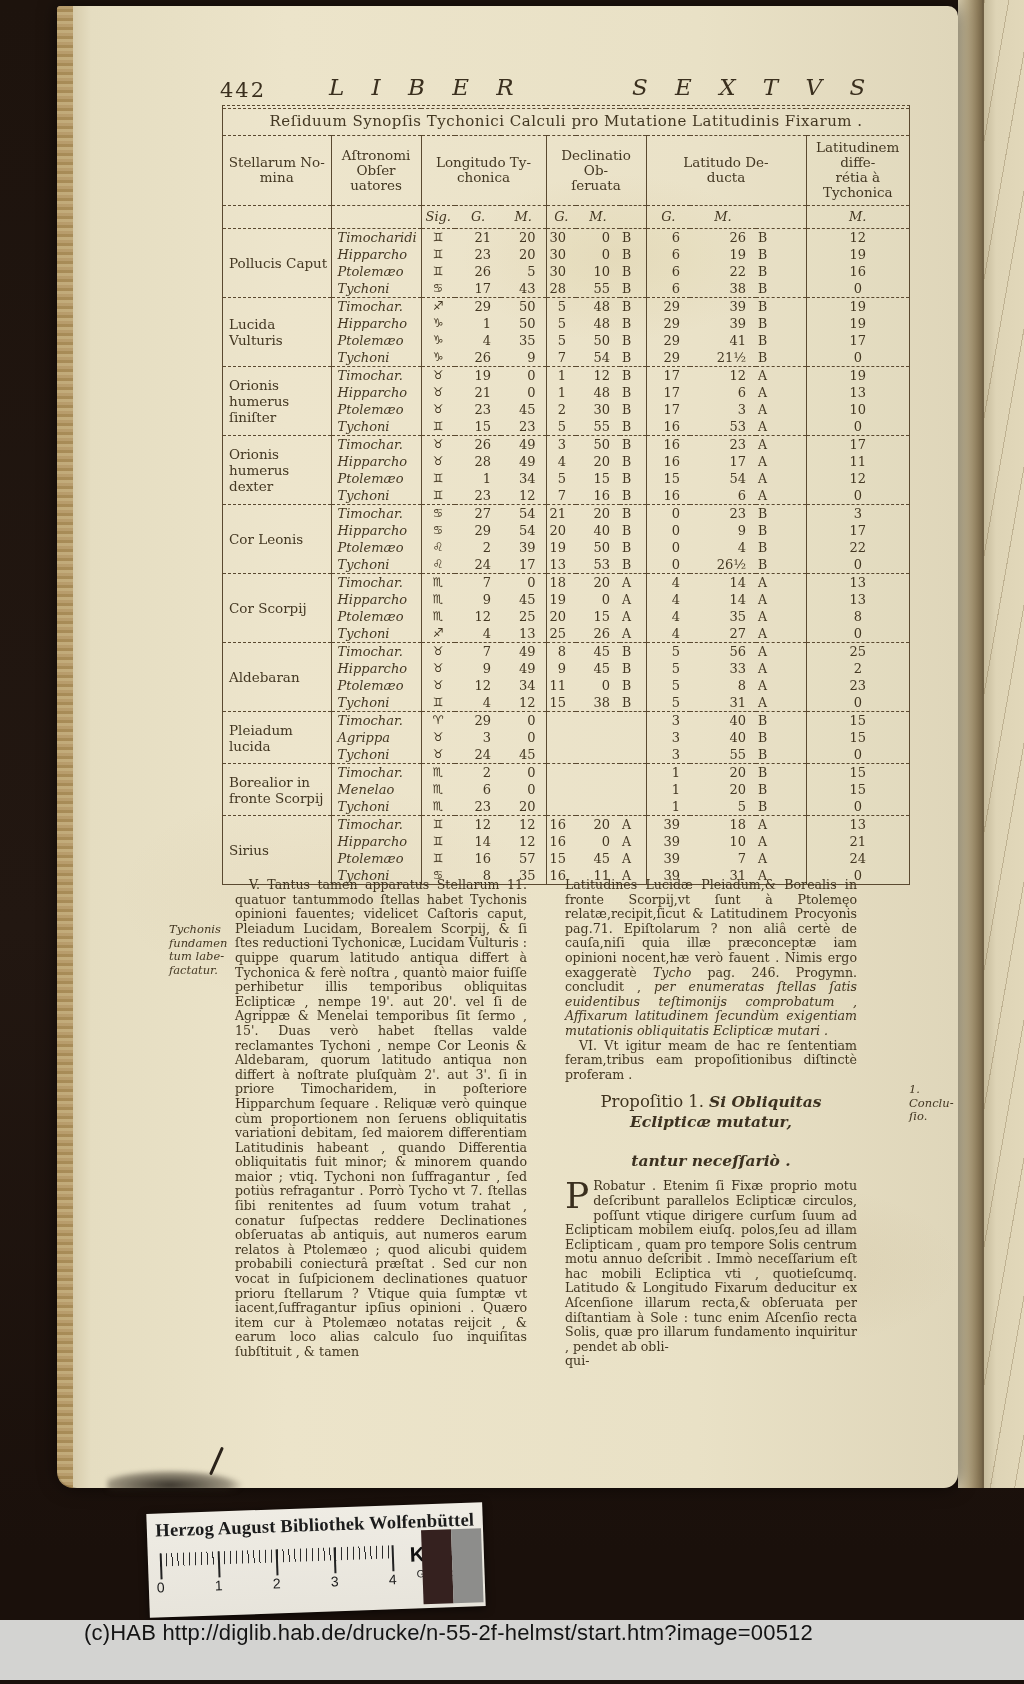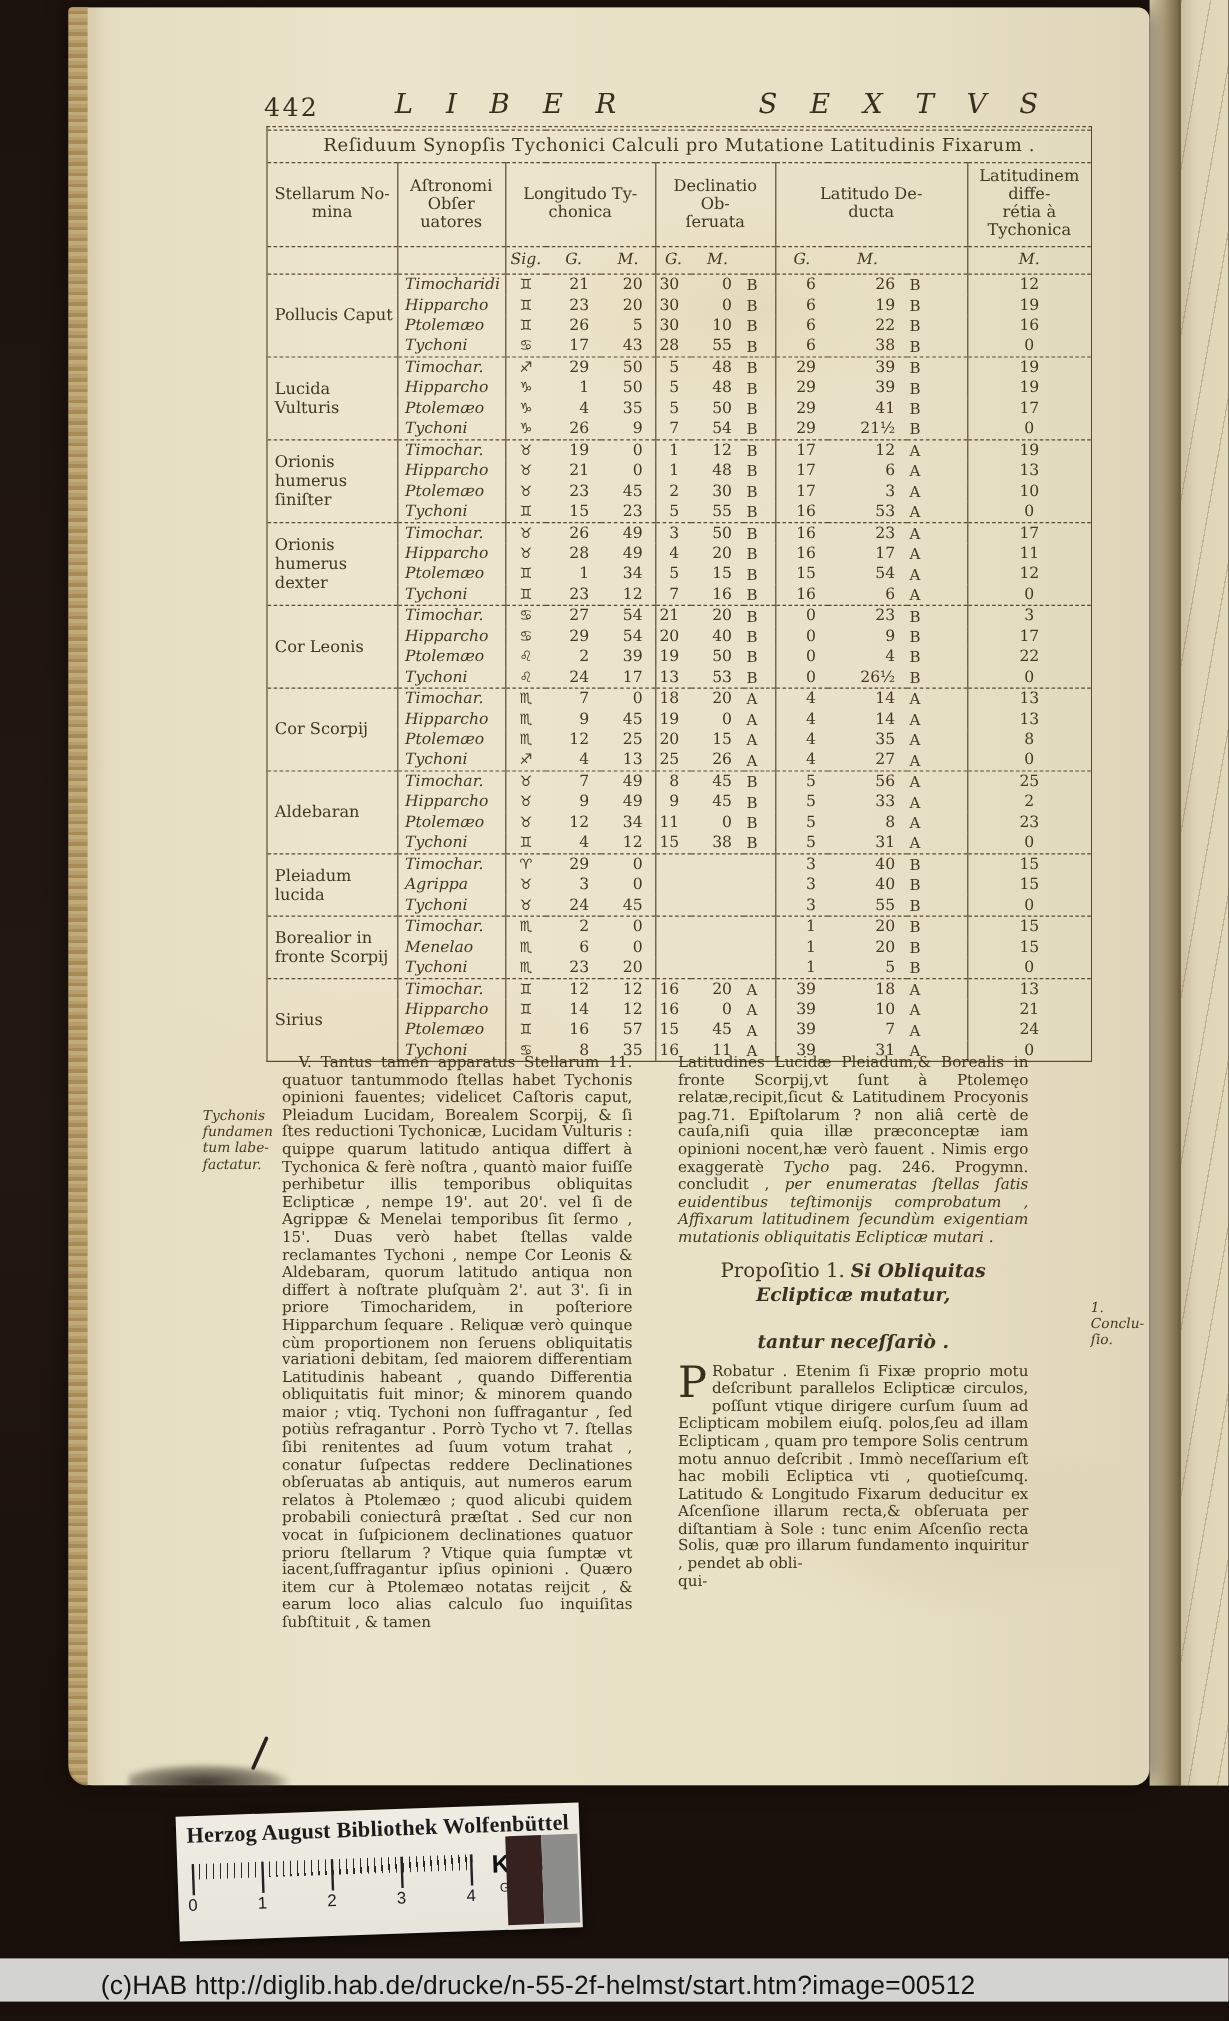--- a/index.html
+++ b/index.html
@@ -100,22 +100,22 @@
   .ruler .num{position:absolute;top:26px;font-family:"Liberation Sans",sans-serif;font-size:14px;color:#1c1c1c;}
   .kodak{position:absolute;left:258px;top:38px;text-align:center;width:72px;}
   .kodak .brand{font-family:"Liberation Sans",sans-serif;font-weight:bold;font-size:21px;color:#111;}
   .kodak .sub{font-family:"Liberation Sans",sans-serif;font-size:10.5px;color:#222;margin-top:1px;}
   .patches{position:absolute;right:2px;top:26px;height:74px;display:flex;}
   .patch{width:30px;height:74px;}
   .patch.dark{background:#35211f;}
   .patch.gray{background:#8d8d8b;}
   
   .footer-strip{
-    position:absolute;left:0;bottom:16px;width:1024px;height:36px;background:#d3d3d1;
-    display:flex;align-items:flex-end;
+    position:absolute;left:0;bottom:4px;width:1024px;height:60px;background:#d3d3d1;
+    display:flex;align-items:flex-start;
   }
   .footer-strip .caption{
     font-family:"Liberation Sans",sans-serif;font-size:22px;color:#141414;padding-left:84px;letter-spacing:.2px;
   }
 </style>
 </head>
 <body>
 
 <div class="photo">
 
@@ -712,20 +712,21 @@
         <div>1. Conclu-</div>
         <div>ſio.</div>
       </div>
 
     <div class="col col-left">
       <p class="para-v" style="margin:0">V.  Tantus tamen apparatus Stellarum 11. quatuor tantummodo ſtellas habet Tychonis opinioni fauentes; videlicet Caſtoris caput, Pleiadum Lucidam, Borealem Scorpij, &amp; ſi ſtes reductioni Tychonicæ, Lucidam Vulturis :  quippe quarum latitudo antiqua differt à Tychonica &amp; ferè noſtra , quantò maior fuiſſe perhibetur illis temporibus obliquitas Eclipticæ , nempe 19'. aut 20'. vel ſi de Agrippæ &amp; Menelai temporibus ſit ſermo , 15'.  Duas verò habet ſtellas valde reclamantes Tychoni , nempe Cor Leonis &amp; Aldebaram, quorum latitudo antiqua non differt à noſtrate pluſquàm 2'. aut 3'. ſi in priore Timocharidem, in poſteriore Hipparchum ſequare .  Reliquæ verò quinque cùm proportionem non ſeruens obliquitatis variationi  debitam, ſed maiorem differentiam Latitudinis habeant ,  quando Differentia  obliquitatis fuit minor; &amp; minorem quando maior ; vtiq. Tychoni non ſuffragantur ,  ſed potiùs refragantur .  Porrò Tycho vt 7. ſtellas ſibi renitentes ad ſuum votum trahat ,  conatur ſuſpectas reddere Declinationes obſeruatas ab antiquis, aut numeros earum relatos à Ptolemæo ;  quod alicubi quidem probabili coniecturâ præſtat .  Sed cur non vocat in ſuſpicionem  declinationes quatuor prioru ſtellarum ?  Vtique quia ſumptæ vt iacent,ſuffragantur ipſius opinioni .  Quæro item cur à Ptolemæo notatas reijcit ,  &amp; earum loco alias calculo ſuo inquiſitas ſubſtituit , &amp; tamen</p>
     </div>
 
     <div class="col col-right">
       <p style="margin:0"><span>Latitudines Lucidæ Pleiadum,&amp; Borealis in fronte Scorpij,vt ſunt à Ptolemęo relatæ,recipit,ſicut &amp; Latitudinem Procyonis pag.71. Epiſtolarum ?  non aliâ certè de cauſa,niſi quia illæ præconceptæ iam opinioni nocent,hæ verò fauent .  Nimis ergo exaggeratè </span><span class="italic">Tycho</span><span> pag. 246.  Progymn. concludit , </span><span class="italic">per enumeratas ſtellas ſatis euidentibus teſtimonijs comprobatum ,  Affixarum latitudinem ſecundùm exigentiam mutationis obliquitatis Eclipticæ mutari .</span></p>
+      <p style="margin:0;text-indent:14px">VI. Vt igitur meam de hac re ſententiam feram,tribus eam propoſitionibus diſtinctè proferam .</p>
       <div class="prop-head">
         <span class="lbl">Propoſitio 1.</span>
         <span class="it">Si Obliquitas Eclipticæ mutatur,</span><br>
         <br>
         <span class="it">tantur neceſſariò .</span>
       </div>
       <p style="margin:0"><span class="dropcap">P</span><span>Robatur .  Etenim ſi Fixæ  proprio  motu deſcribunt parallelos Eclipticæ circulos, poſſunt vtique dirigere curſum ſuum ad Eclipticam mobilem eiuſq. polos,ſeu ad illam Eclipticam ,  quam pro tempore Solis centrum motu annuo deſcribit .  Immò neceſſarium eſt hac mobili Ecliptica vti , quotieſcumq. Latitudo &amp; Longitudo Fixarum deducitur ex Aſcenſione illarum recta,&amp; obſeruata  per diſtantiam à Sole : tunc enim Aſcenſio recta Solis, quæ pro illarum fundamento inquiritur , pendet ab obli-</span></p>
       <div class="catchword">qui-</div>
     </div>
   </div>

